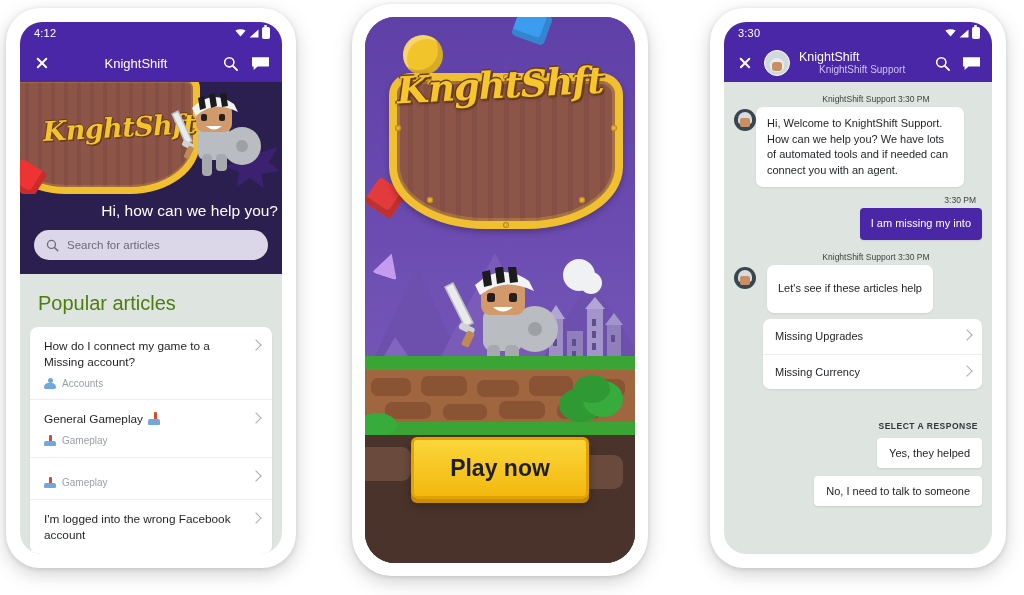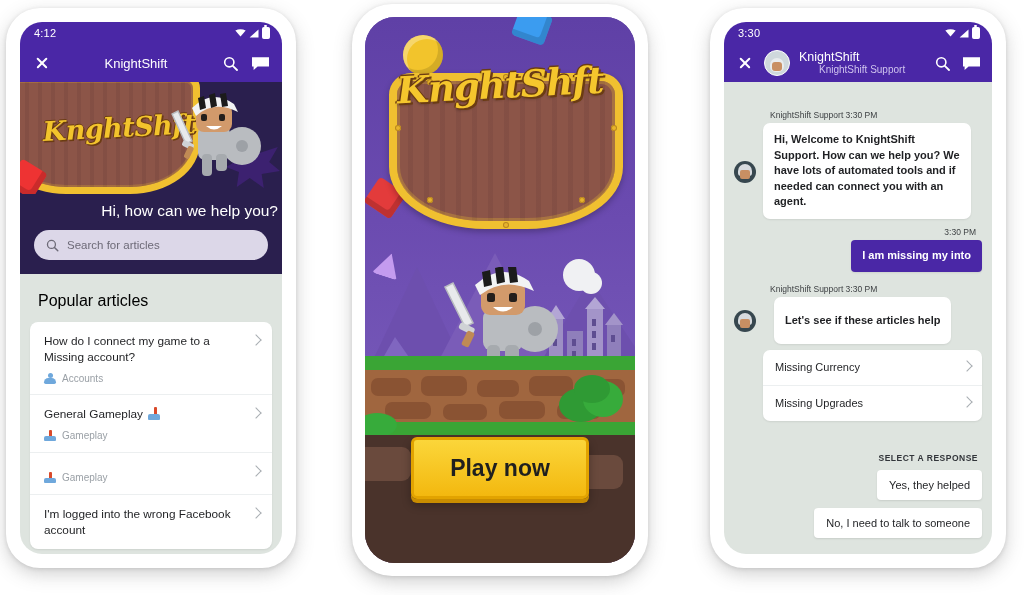--- a/index.html
+++ b/index.html
@@ -67,21 +67,21 @@
   .burst{position:absolute;right:2px;top:56px;width:54px;height:50px;background:#3c2170;
     clip-path:polygon(50% 0,62% 30%,96% 18%,80% 48%,100% 66%,66% 72%,70% 100%,44% 80%,20% 98%,24% 68%,0 58%,26% 42%,14% 12%);}
   .hero-title{position:absolute;left:0;right:4px;top:120px;text-align:right;color:#fff;
     font-size:15.5px;}
   .searchbar{position:absolute;left:14px;right:14px;top:148px;height:30px;background:#dcd7e8;
     border-radius:16px;display:flex;align-items:center;padding:0 12px;gap:8px;cursor:text;}
   .searchbar .ph{font-size:11.5px;color:#6d6a77;}
 
   
   .artpanel{background:#dee4df;height:100%;padding:0 10px;box-sizing:border-box;}
-  .artpanel h2{margin:0;padding:18px 6px 12px 8px;font-size:16px;font-weight:400;color:#000000;}
+  .artpanel h2{margin:0;padding:18px 6px 12px 8px;font-size:20px;font-weight:400;color:#4d7c0f;}
   .artcard{background:#fff;border-radius:8px;overflow:hidden;box-shadow:0 1px 2px rgba(0,0,0,.08);}
   .artrow{padding:12px 14px 10px 14px;border-bottom:1px solid #eceff0;position:relative;cursor:pointer;}
   .artrow:last-child{border-bottom:none;}
   .artrow .t{font-size:11.8px;color:#1f2023;line-height:1.35;padding-right:22px;display:flex;gap:5px;align-items:flex-start;flex-wrap:wrap;}
   .artrow .cat{display:flex;align-items:center;gap:6px;margin-top:7px;font-size:10px;color:#9aa0a6;}
   .chev{position:absolute;right:12px;top:14px;width:7px;height:7px;border-right:1.6px solid #a8adb2;
     border-top:1.6px solid #a8adb2;transform:rotate(45deg);}
 
   .ic-person{width:12px;height:11px;position:relative;flex:none;}
   .ic-person:before{content:"";position:absolute;left:3.5px;top:0;width:5px;height:5px;border-radius:50%;background:#6fa8dc;}
@@ -133,23 +133,23 @@
   
   .chatbar{height:38px;background:#4a27a6;display:flex;align-items:center;padding:0 11px;gap:9px;color:#fff;}
   .avatar{width:24px;height:24px;border-radius:50%;background:#cfd8dc;flex:none;position:relative;overflow:hidden;border:1.5px solid #fff;}
   .avatar .hd{position:absolute;left:5px;top:7px;width:14px;height:14px;border-radius:50% 50% 40% 40%;background:#e9ecee;}
   .avatar .fc{position:absolute;left:7px;top:11px;width:10px;height:9px;border-radius:3px;background:#c98f63;}
   .chatbar .names{flex:1;line-height:1.18;}
   .chatbar .n1{font-size:12.5px;}
   .chatbar .n2{font-size:10px;color:#cfc3ee;padding-left:20px;}
 
   .chatbody{background:#dee4df;height:100%;padding:8px 10px 0 10px;box-sizing:border-box;overflow:hidden;}
-  .meta{font-size:8.5px;color:#3c3f42;margin:20px 0 3px 36px;}
+  .meta{font-size:8.5px;color:#3c3f42;margin:4px 0 3px 36px;text-align:center;}
   .meta.right{text-align:right;margin:8px 6px 3px 0;}
-  .msgrow{display:flex;gap:7px;align-items:center;font-weight:bold;}
+  .msgrow{display:flex;align-items:flex-start;}
   .av-s{width:22px;height:22px;border-radius:50%;background:#37474f;flex:none;position:relative;overflow:hidden;margin-top:2px;}
   .av-s .helm{position:absolute;left:4px;top:3px;width:14px;height:12px;border-radius:7px 7px 3px 3px;background:#d7dade;}
   .av-s .fce{position:absolute;left:6px;top:9px;width:10px;height:9px;border-radius:2px;background:#c98f63;}
   .bub{background:#fff;border-radius:7px;padding:9px 11px;font-size:11px;color:#1f2023;line-height:1.42;
     box-shadow:0 1px 2px rgba(0,0,0,.08);max-width:186px;}
   .bub.me{background:#4a27a6;color:#fff;margin-left:auto;border-radius:4px;padding:8px 11px;font-size:11px;}
   .bub.short{padding:16px 11px;margin-left:11px;}
   .sugcard{background:#fff;border-radius:7px;margin:6px 0 0 29px;overflow:hidden;box-shadow:0 1px 2px rgba(0,0,0,.08);}
   .sugrow{padding:10px 12px;border-bottom:1px solid #eceff0;position:relative;font-size:11px;color:#1f2023;cursor:pointer;padding-right:26px;line-height:1.35;}
   .sugrow:last-child{border-bottom:none;}
@@ -449,25 +449,25 @@
         <div class="msgrow">
           <span class="av-s">
               <span class="helm"></span>
               <span class="fce"></span>
             </span>
           <div class="bub short">Let's see if these articles help</div>
         </div>
 
         <div class="sugcard">
           <div class="sugrow">
+            <span>Missing Upgrades</span>
+            <span class="chev"></span>
+          </div>
+          <div class="sugrow">
             <span>Missing Currency</span>
-            <span class="chev"></span>
-          </div>
-          <div class="sugrow">
-            <span>Missing Upgrades</span>
             <span class="chev"></span>
           </div>
         </div>
 
         <div class="selhdr">SELECT A RESPONSE</div>
         <div class="respwrap">
           <div class="resp">Yes, they helped</div>
           <div class="resp">No, I need to talk to someone</div>
         </div>
 

